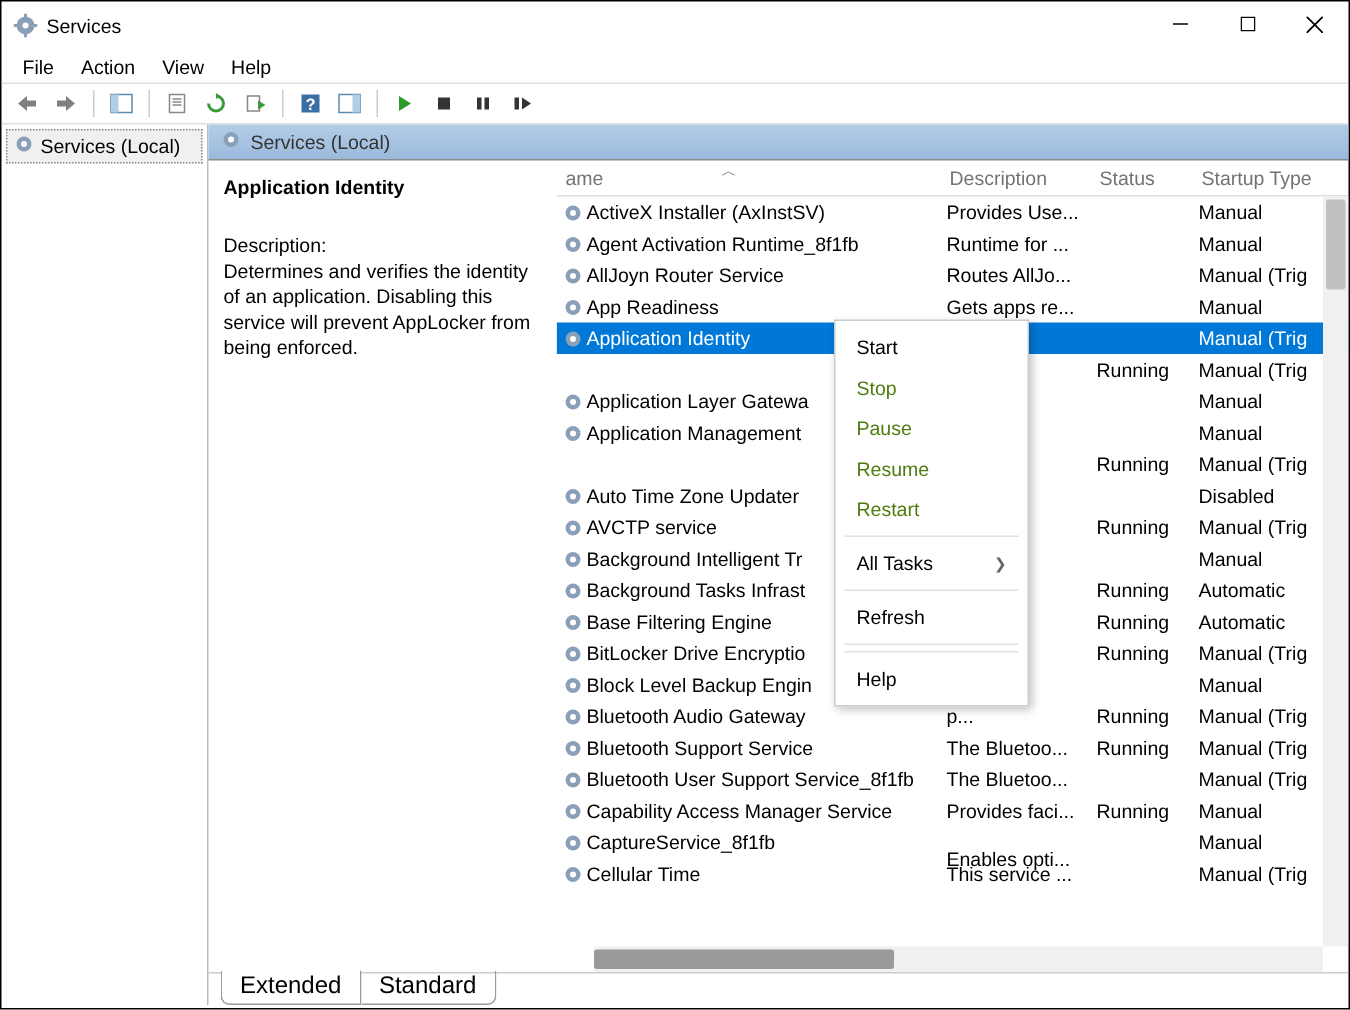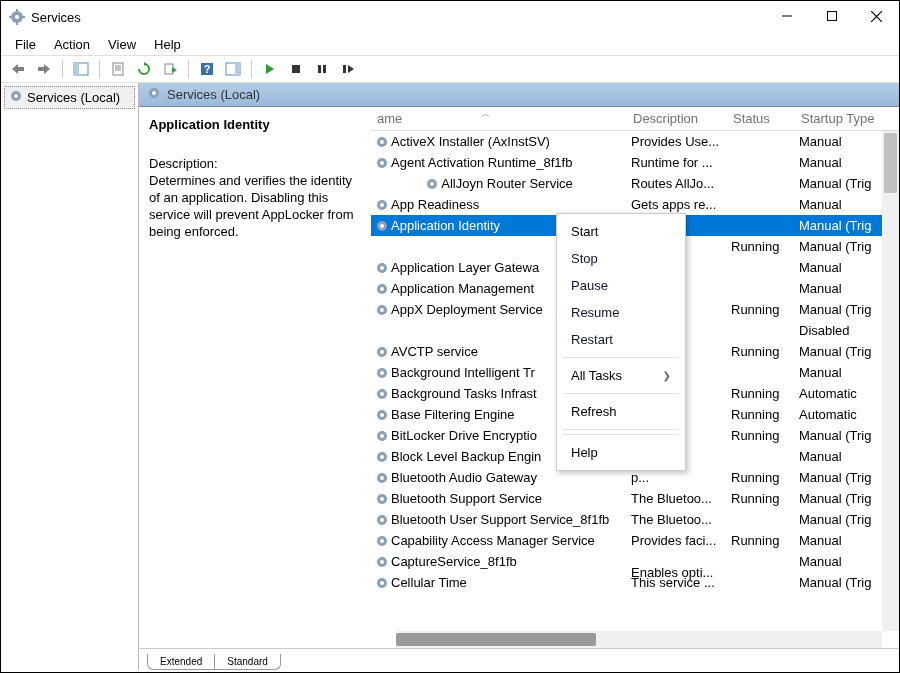--- a/index.html
+++ b/index.html
@@ -48,29 +48,29 @@
 .svc-icon { display: inline-block; width: 14px; height: 14px; vertical-align: middle; margin-right: 2px; }
 
 
 .vscroll { position: absolute; right: 0; top: 24px; width: 17px; bottom: 17px; background: #f0f0f0; }
 .vscroll-thumb { position: absolute; left: 2px; right: 2px; top: 2px; height: 60px; background: #c0c0c0; border-radius: 2px; }
 .hscroll { position: absolute; left: 25px; right: 17px; bottom: 0; height: 17px; background: #f0f0f0; }
 .hscroll-thumb { position: absolute; top: 2px; bottom: 2px; left: 0; width: 200px; background: #9a9a9a; border-radius: 2px; }
 
 
 .tabs { height: 22px; display: flex; align-items: flex-end; padding-left: 8px; border-top: 1px solid #ccc; }
-.tab { padding: 2px 12px; border: 1px solid #999; border-top: none; font-size: 10px; cursor: pointer; position: relative; }
+.tab { padding: 2px 12px; border: 1px solid #999; border-top: none; font-size: 16px; cursor: pointer; position: relative; }
 .tab.active { background: #fff; }
 .tab:first-child { border-radius: 0 0 0 6px; }
 .tab:last-child { border-radius: 0 0 6px 0; border-left: none; }
 
 
 .context-menu { position: absolute; background: #fff; border: 1px solid #ccc; box-shadow: 2px 2px 6px rgba(0,0,0,0.25); padding: 4px 0; width: 130px; z-index: 100; }
 .cm-item { padding: 6px 14px; cursor: pointer; display: flex; align-items: center; justify-content: space-between; }
-.cm-item.disabled { color: #0f172a; cursor: default; }
+.cm-item.disabled { color: #4d7c0f; cursor: default; }
 .cm-sep { height: 1px; background: #e0e0e0; margin: 4px 6px; }
 .cm-item.highlight { border: 2px solid #d00; padding: 4px 12px; font-weight: bold; }
 .cm-arrow { font-size: 10px; color: #666; }
 
 
 .gear-fill { fill: #8aa0b8; }
 </style>
 </head>
 <body>
 
@@ -242,21 +242,21 @@
             <div class="row">
               <div class="cell" style="left:0px;width:256px;"><span class="svc-icon"><svg width="14" height="14">
                     <circle cx="7" cy="7" r="5" class="gear-fill"></circle>
                     <circle cx="7" cy="7" r="2" fill="#fff"></circle>
                   </svg></span>Agent Activation Runtime_8f1fb</div>
               <div class="cell" style="left:256px;width:100px;">Runtime for ...</div>
               <div class="cell" style="left:356px;width:68px;"></div>
               <div class="cell" style="left:424px;width:86px;">Manual</div>
             </div>
             <div class="row">
-              <div class="cell" style="left:0px;width:256px;text-align:center;"><span class="svc-icon"><svg width="14" height="14">
+              <div class="cell" style="left:0px;width:256px;"><span class="svc-icon"><svg width="14" height="14">
                     <circle cx="7" cy="7" r="5" class="gear-fill"></circle>
                     <circle cx="7" cy="7" r="2" fill="#fff"></circle>
                   </svg></span>AllJoyn Router Service</div>
               <div class="cell" style="left:256px;width:100px;">Routes AllJo...</div>
               <div class="cell" style="left:356px;width:68px;"></div>
               <div class="cell" style="left:424px;width:86px;">Manual (Trig</div>
             </div>
             <div class="row">
               <div class="cell" style="left:0px;width:256px;"><span class="svc-icon"><svg width="14" height="14">
                     <circle cx="7" cy="7" r="5" class="gear-fill"></circle>
@@ -292,29 +292,29 @@
             <div class="row">
               <div class="cell" style="left:0px;width:256px;"><span class="svc-icon"><svg width="14" height="14">
                     <circle cx="7" cy="7" r="5" class="gear-fill"></circle>
                     <circle cx="7" cy="7" r="2" fill="#fff"></circle>
                   </svg></span>Application Management</div>
               <div class="cell" style="left:256px;width:100px;">...</div>
               <div class="cell" style="left:356px;width:68px;"></div>
               <div class="cell" style="left:424px;width:86px;">Manual</div>
             </div>
             <div class="row">
-              <div class="cell" style="left:0px;width:256px;"><span class="svc-icon"><svg width="14" height="14">
-                    <circle cx="7" cy="7" r="5" class="gear-fill"></circle>
-                    <circle cx="7" cy="7" r="2" fill="#fff"></circle>
-                  </svg></span>AppX Deployment Service</div>
               <div class="cell" style="left:256px;width:100px;">r...</div>
               <div class="cell" style="left:356px;width:68px;">Running</div>
               <div class="cell" style="left:424px;width:86px;">Manual (Trig</div>
             </div>
             <div class="row">
+              <div class="cell" style="left:0px;width:256px;"><span class="svc-icon"><svg width="14" height="14">
+                    <circle cx="7" cy="7" r="5" class="gear-fill"></circle>
+                    <circle cx="7" cy="7" r="2" fill="#fff"></circle>
+                  </svg></span>Auto Time Zone Updater</div>
               <div class="cell" style="left:256px;width:100px;">I...</div>
               <div class="cell" style="left:356px;width:68px;"></div>
               <div class="cell" style="left:424px;width:86px;">Disabled</div>
             </div>
             <div class="row">
               <div class="cell" style="left:0px;width:256px;"><span class="svc-icon"><svg width="14" height="14">
                     <circle cx="7" cy="7" r="5" class="gear-fill"></circle>
                     <circle cx="7" cy="7" r="2" fill="#fff"></circle>
                   </svg></span>AVCTP service</div>
               <div class="cell" style="left:256px;width:100px;">o...</div>

